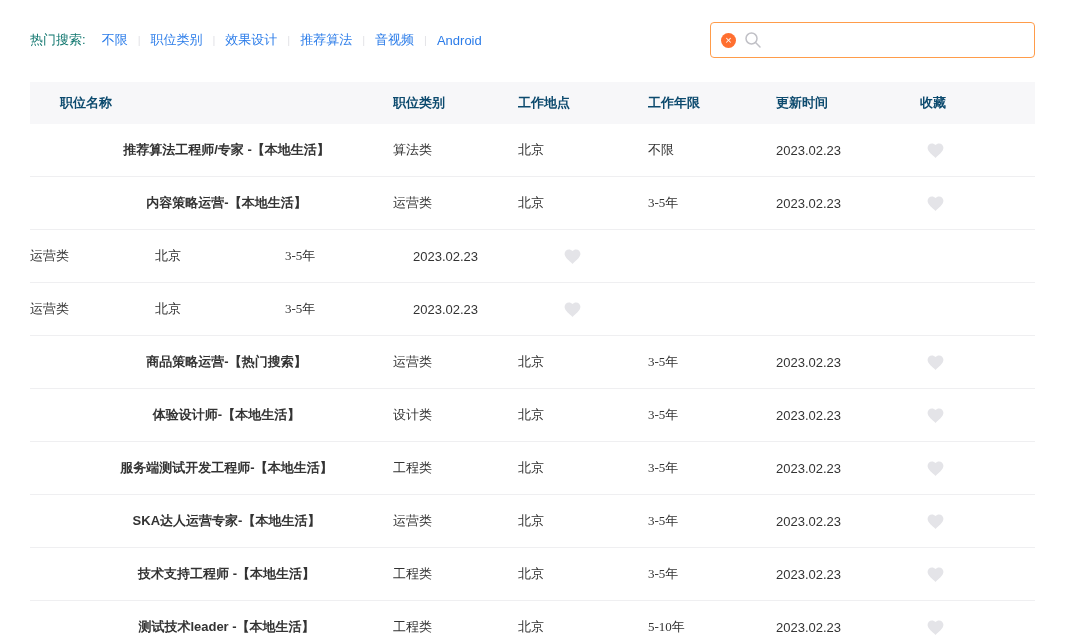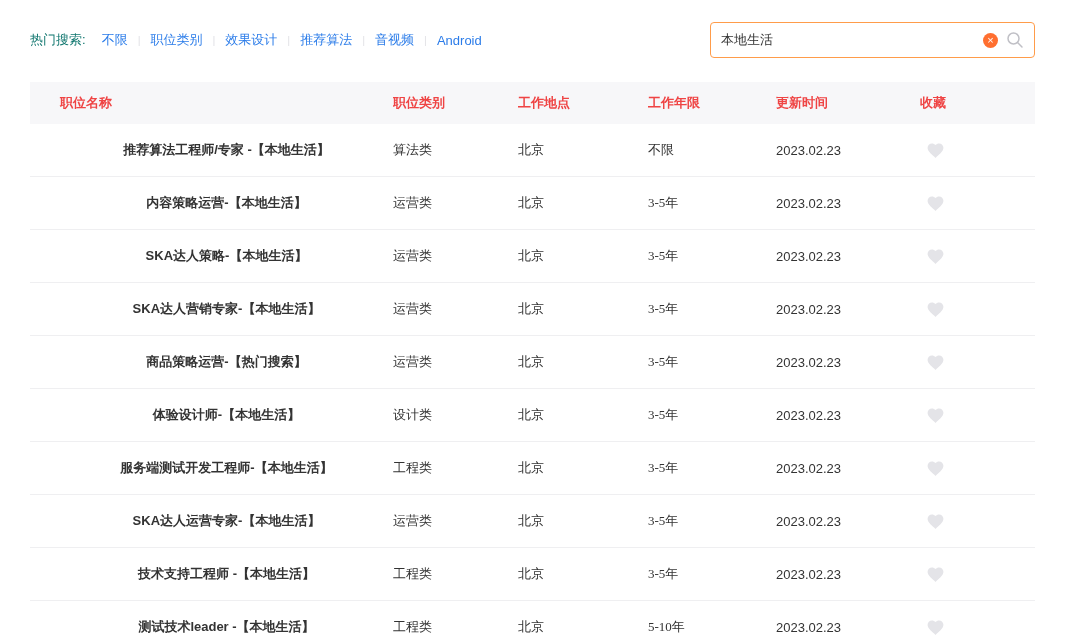--- a/index.html
+++ b/index.html
@@ -20,21 +20,21 @@
                 display: flex; align-items: center; box-sizing: border-box; padding: 0 10px; background: #fff; }
   .search-input { flex: 1; border: none; outline: none; font-size: 13px; color: #333;
                   font-family: inherit; background: transparent; min-width: 0; }
   .clear-btn { width: 15px; height: 15px; border-radius: 50%; background: #FF6F30; color: #fff;
                font-size: 11px; line-height: 14px; text-align: center; margin-right: 8px;
                cursor: pointer; flex-shrink: 0; user-select: none; }
   .magnifier { display: block; cursor: pointer; flex-shrink: 0; }
 
   
   .job-table { margin-top: 24px; font-size: 13px; }
-  .thead { display: flex; background: #F7F7F9; height: 42px; align-items: center; font-weight: 700; color: #ef4444; }
+  .thead { display: flex; background: #F7F7F9; height: 42px; align-items: center; font-weight: 700; color: #0c4a6e; }
   .trow  { display: flex; height: 52px; align-items: center; border-bottom: 1px solid #EFEFF1; background: #fff; }
   .cell  { box-sizing: border-box; flex-shrink: 0; overflow: hidden; white-space: nowrap; }
   .c0 { width: 363px; padding-left: 30px; }
   .c1 { width: 125px; }
   .c2 { width: 130px; }
   .c3 { width: 128px; font-family: Liberation Serif, serif; }
   .c4 { width: 144px; }
   .c5 { width: 85px; display: flex; align-items: center; }
   .title { font-weight: 600; cursor: pointer; text-align: center; }
   .heart { margin-left: 6px; display: inline-flex; cursor: pointer; }
@@ -56,21 +56,20 @@
           <span class="divider">|</span>
           <a class="hot-link">推荐算法</a>
           <span class="divider">|</span>
           <a class="hot-link">音视频</a>
           <span class="divider">|</span>
           <a class="hot-link">Android</a>
         </nav>
     </div>
 
     <div class="search-box">
-      <input class="search-input" type="text" value="本地生活" style="">
       <span class="clear-btn">×</span>
       <svg class="magnifier" width="18" height="18" viewBox="0 0 18 18">
         <circle cx="7.5" cy="7.5" r="5.5" fill="none" stroke="#C0C0C6" stroke-width="1.5"></circle>
         <line x1="11.8" y1="11.8" x2="16" y2="16" stroke="#C0C0C6" stroke-width="1.5" stroke-linecap="round"></line>
       </svg>
     </div>
   </div>
 
   <div class="job-table">
     <div class="thead">
@@ -104,35 +103,33 @@
           <div class="cell c4">2023.02.23</div>
           <div class="cell c5">
             <span class="heart">
               <svg viewBox="0 0 24 24" width="19" height="19">
                 <path fill="#E4E4E8" d="M12 21.35l-1.45-1.32C5.4 15.36 2 12.28 2 8.5 2 5.42 4.42 3 7.5 3c1.74 0 3.41.81 4.5 2.09C13.09 3.81 14.76 3 16.5 3 19.58 3 22 5.42 22 8.5c0 3.78-3.4 6.86-8.55 11.54L12 21.35z"></path>
               </svg>
             </span>
           </div>
         </div>
         <div class="trow">
-          <div class="cell c0 title">SKA达人策略-【本地生活】</div>
-          <div class="cell c1">运营类</div>
-          <div class="cell c2">北京</div>
-          <div class="cell c3">3-5年</div>
-          <div class="cell c4">2023.02.23</div>
-          <div class="cell c5">
-            <span class="heart">
-              <svg viewBox="0 0 24 24" width="19" height="19">
-                <path fill="#E4E4E8" d="M12 21.35l-1.45-1.32C5.4 15.36 2 12.28 2 8.5 2 5.42 4.42 3 7.5 3c1.74 0 3.41.81 4.5 2.09C13.09 3.81 14.76 3 16.5 3 19.58 3 22 5.42 22 8.5c0 3.78-3.4 6.86-8.55 11.54L12 21.35z"></path>
-              </svg>
-            </span>
-          </div>
-        </div>
-        <div class="trow">
-          <div class="cell c0 title">SKA达人营销专家-【本地生活】</div>
+          <div class="cell c1">运营类</div>
+          <div class="cell c2">北京</div>
+          <div class="cell c3">3-5年</div>
+          <div class="cell c4">2023.02.23</div>
+          <div class="cell c5">
+            <span class="heart">
+              <svg viewBox="0 0 24 24" width="19" height="19">
+                <path fill="#E4E4E8" d="M12 21.35l-1.45-1.32C5.4 15.36 2 12.28 2 8.5 2 5.42 4.42 3 7.5 3c1.74 0 3.41.81 4.5 2.09C13.09 3.81 14.76 3 16.5 3 19.58 3 22 5.42 22 8.5c0 3.78-3.4 6.86-8.55 11.54L12 21.35z"></path>
+              </svg>
+            </span>
+          </div>
+        </div>
+        <div class="trow">
           <div class="cell c1">运营类</div>
           <div class="cell c2">北京</div>
           <div class="cell c3">3-5年</div>
           <div class="cell c4">2023.02.23</div>
           <div class="cell c5">
             <span class="heart">
               <svg viewBox="0 0 24 24" width="19" height="19">
                 <path fill="#E4E4E8" d="M12 21.35l-1.45-1.32C5.4 15.36 2 12.28 2 8.5 2 5.42 4.42 3 7.5 3c1.74 0 3.41.81 4.5 2.09C13.09 3.81 14.76 3 16.5 3 19.58 3 22 5.42 22 8.5c0 3.78-3.4 6.86-8.55 11.54L12 21.35z"></path>
               </svg>
             </span>

